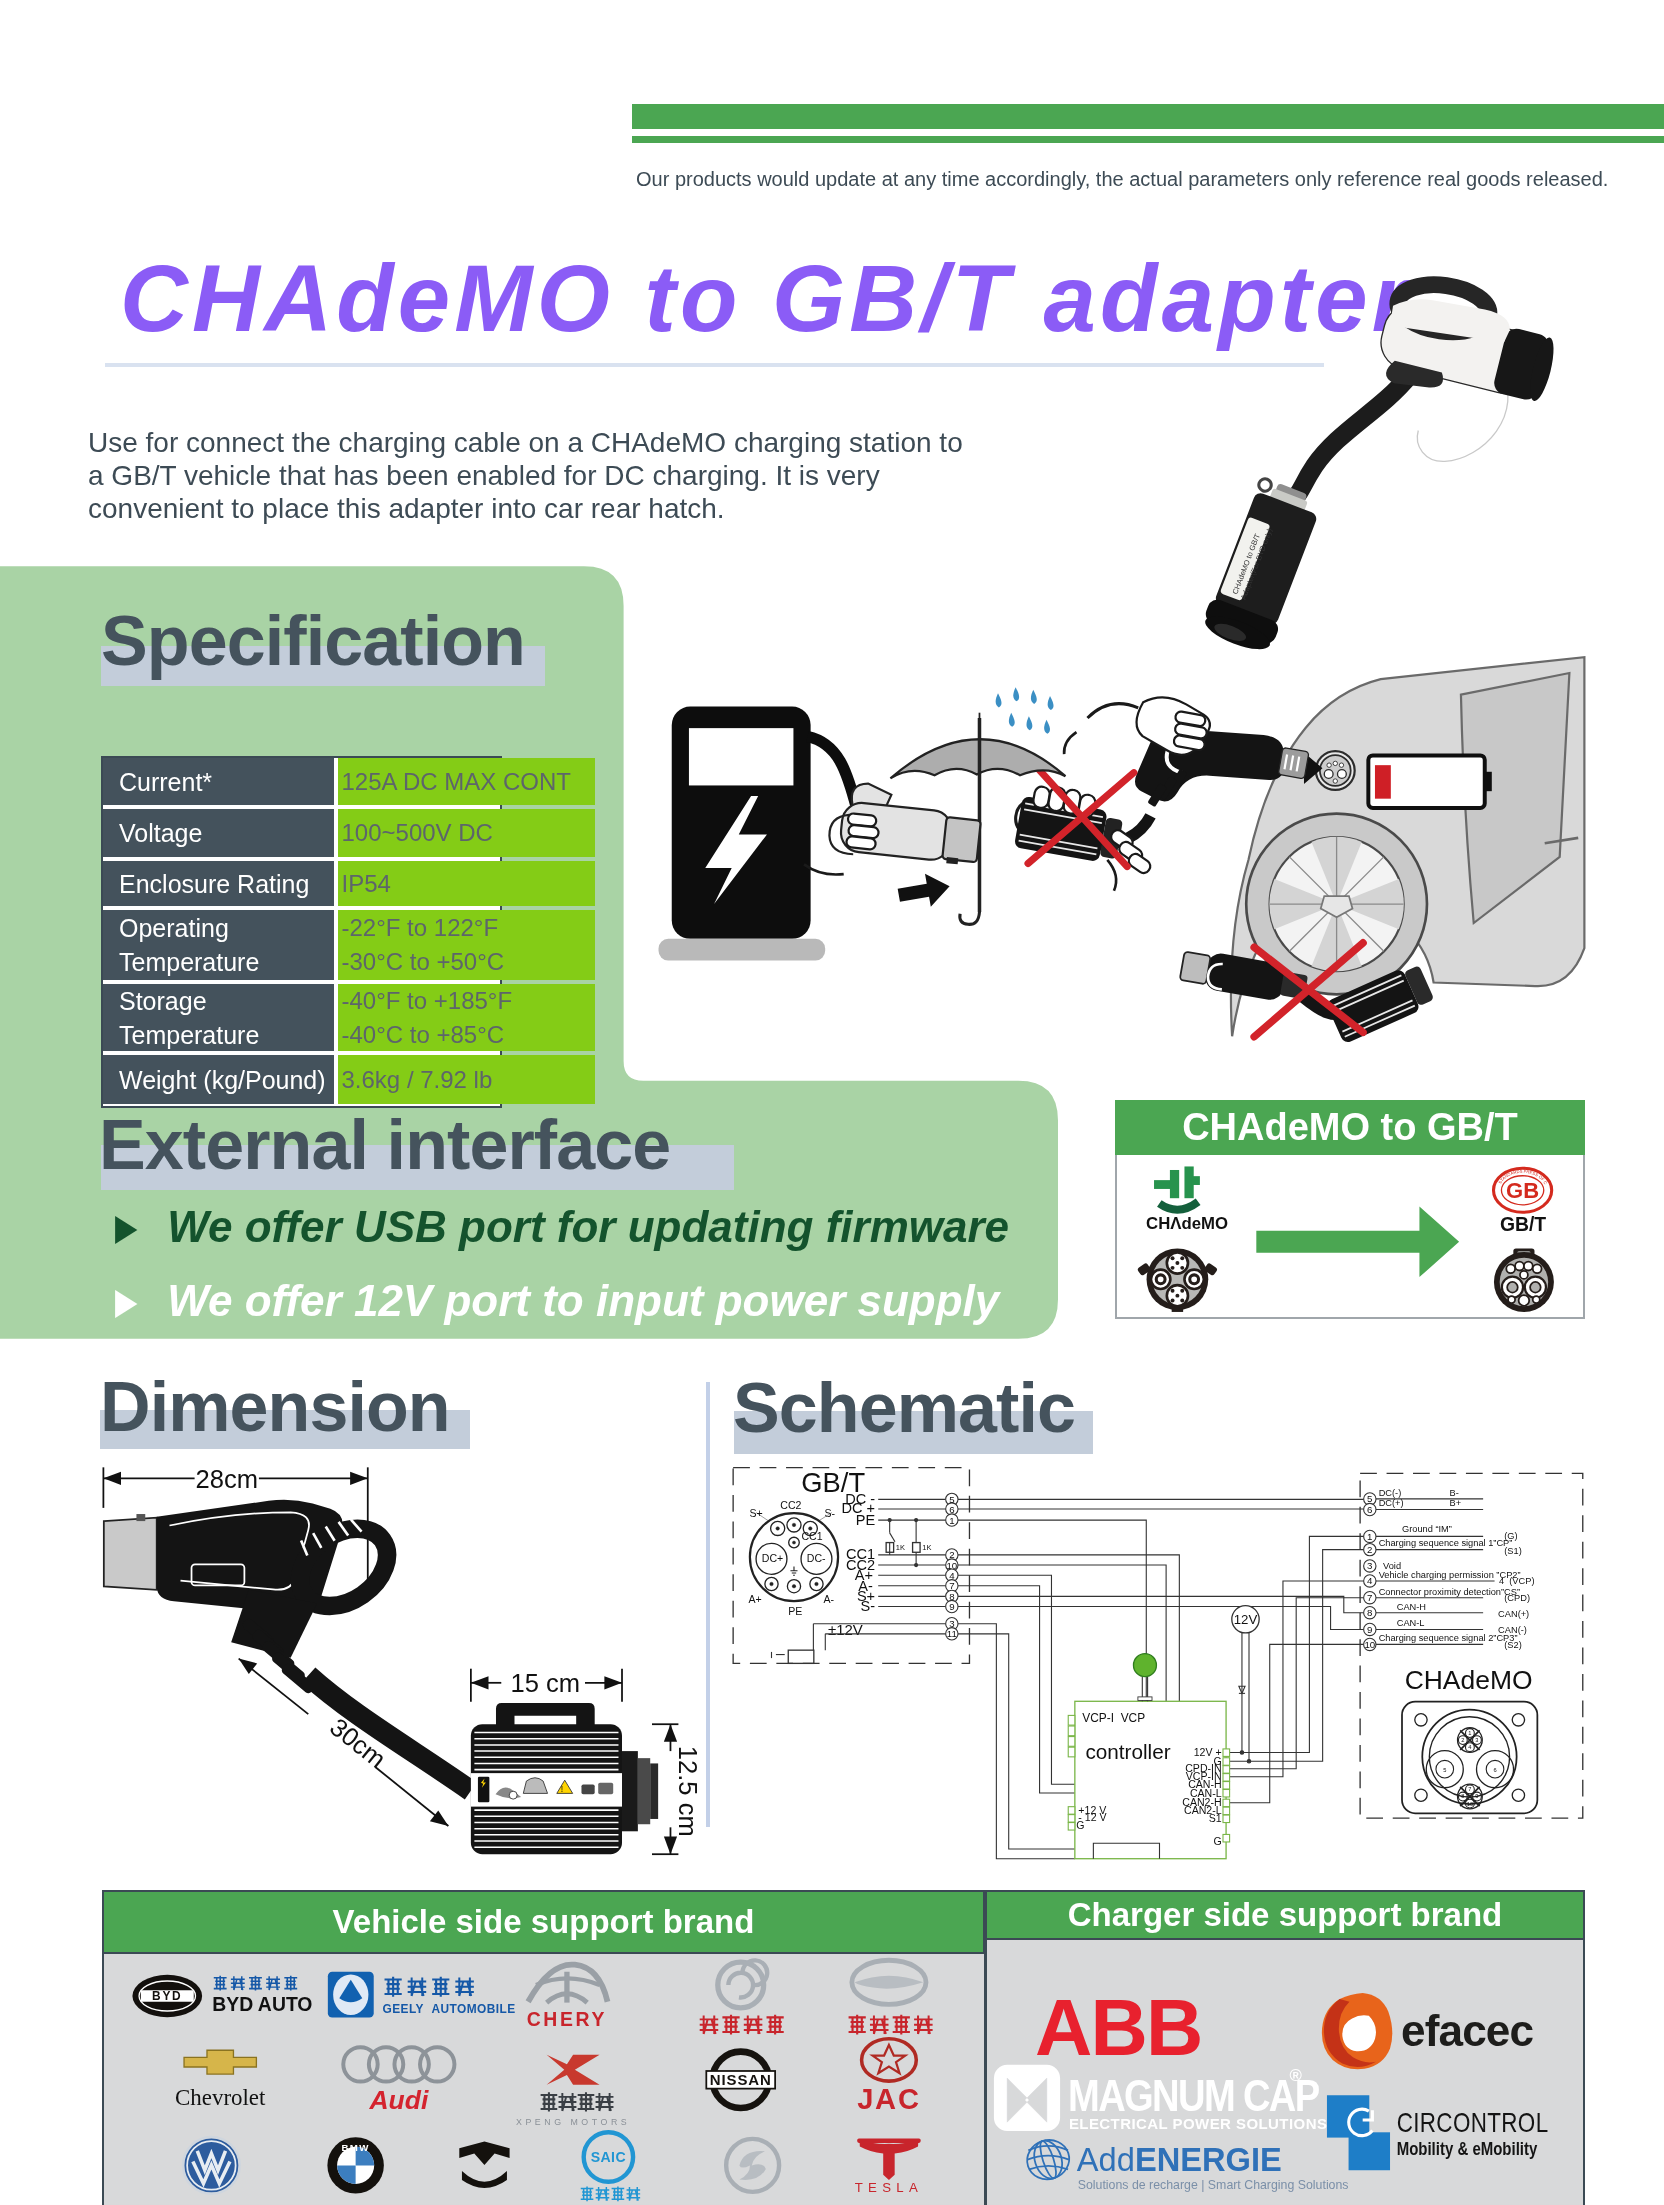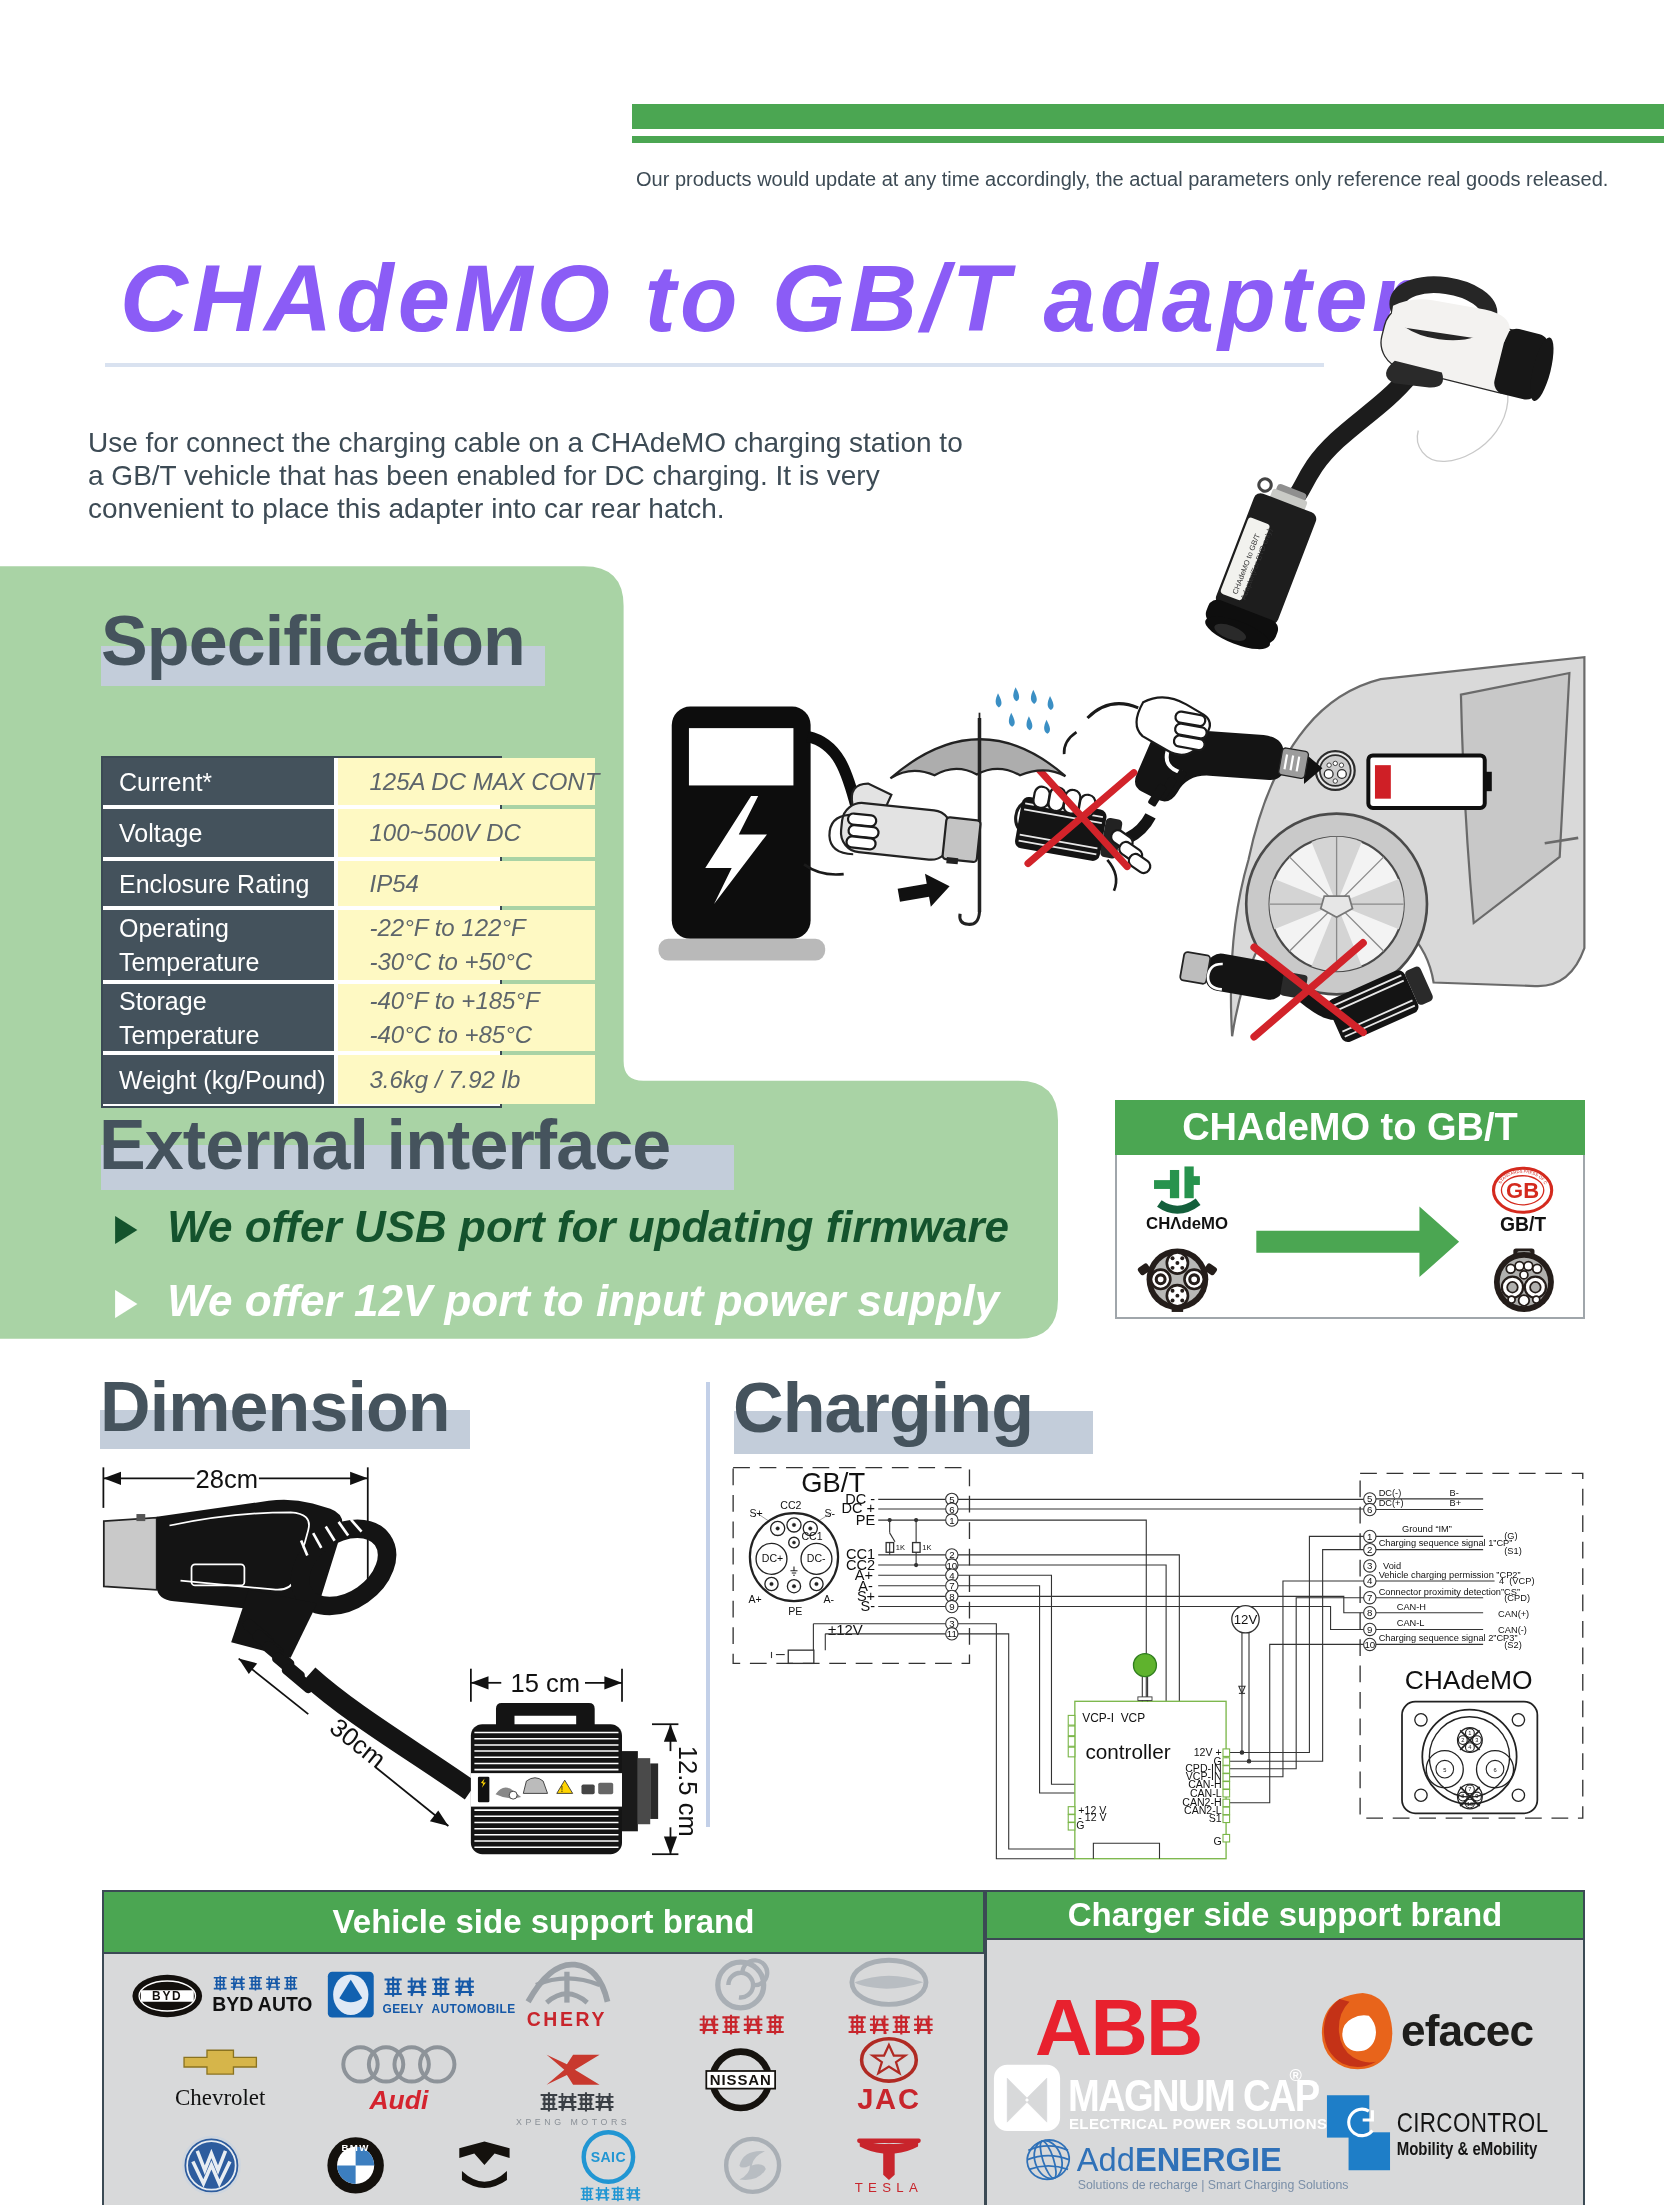--- a/index.html
+++ b/index.html
@@ -36,21 +36,21 @@
     <div class="cL">Operating<br>Temperature</div>
       <div class="cR">-22°F to 122°F<br>-30°C to +50°C</div>
     <div class="cL">Storage<br>Temperature</div>
       <div class="cR">-40°F to +185°F<br>-40°C to +85°C</div>
     <div class="cL">Weight (kg/Pound)</div>
       <div class="cR">3.6kg / 7.92 lb</div>
   </div>
 </div>
 <style>
 .cL{background:#44525c;color:#fff;font-size:25px;line-height:34px;padding-left:16px;display:flex;flex-direction:column;justify-content:center;}
-.cR{background:#fef9c3;color:#5d656b;font-size:24px;line-height:34px;padding-left:32px;display:flex;flex-direction:column;justify-content:center;white-space:nowrap;font-style:italic;}
+.cR{background:#84cc16;color:#5d656b;font-size:24px;line-height:34px;padding-left:4px;display:flex;flex-direction:column;justify-content:center;white-space:nowrap;}
 </style>
 
 <div class="abs hl" style="left:101px;top:1145px;width:633px;height:45px;"></div>
 <div class="abs hd" style="left:99px;top:1110px;">External interface</div>
 <div class="abs" style="left:109px;top:1205px;color:#14532d;font-size:44px;line-height:44px;font-weight:bold;font-style:italic;white-space:nowrap;"><span style="font-style:normal;display:inline-block;transform:scale(.62,.78);">▶</span>&nbsp;&nbsp;We offer USB port for updating firmware</div>
 <div class="abs" style="left:109px;top:1279px;color:#fff;font-size:44px;line-height:44px;font-weight:bold;font-style:italic;white-space:nowrap;"><span style="font-style:normal;display:inline-block;transform:scale(.62,.78);">▶</span>&nbsp;&nbsp;We offer 12V port to input power supply</div>
 
 <div class="abs" style="left:1115px;top:1100px;width:470px;height:219px;background:#fff;border:2.2px solid #a0a6ab;box-sizing:border-box;"></div>
 <div class="abs" style="left:1115px;top:1100px;width:470px;height:55px;background:#4ba652;box-sizing:border-box;display:flex;align-items:center;justify-content:center;">
     <span style="color:#fff;font-weight:bold;font-size:38px;">CHAdeMO to GB/T</span>
@@ -316,21 +316,21 @@
     </g>
   </g>
 </svg>
 
 <div class="abs hl" style="left:100px;top:1410px;width:370px;height:39px;"></div>
 <div class="abs hd" style="left:100px;top:1372px;">Dimension</div>
 
 <div class="abs" style="left:706px;top:1382px;width:3.5px;height:445px;background:#c3d0e8"></div>
 
 <div class="abs hl" style="left:734px;top:1411px;width:359px;height:43px;"></div>
-<div class="abs hd" style="left:733px;top:1373px;">Charging</div>
+<div class="abs hd" style="left:733px;top:1373px;">Schematic</div>
 
 <svg class="abs" style="left:79px;top:1455px;" width="626" height="423" viewBox="0 0 1420 960">
   <g stroke="#111" stroke-width="4" fill="none">
     <line x1="55" y1="28" x2="55" y2="120"></line>
     <line x1="655" y1="28" x2="655" y2="310"></line>
     <line x1="55" y1="53" x2="262" y2="53"></line>
     <line x1="408" y1="53" x2="655" y2="53"></line>
   </g>
   <polygon points="55,53 95,38 95,68" fill="#111"></polygon>
   <polygon points="655,53 615,38 615,68" fill="#111"></polygon>

